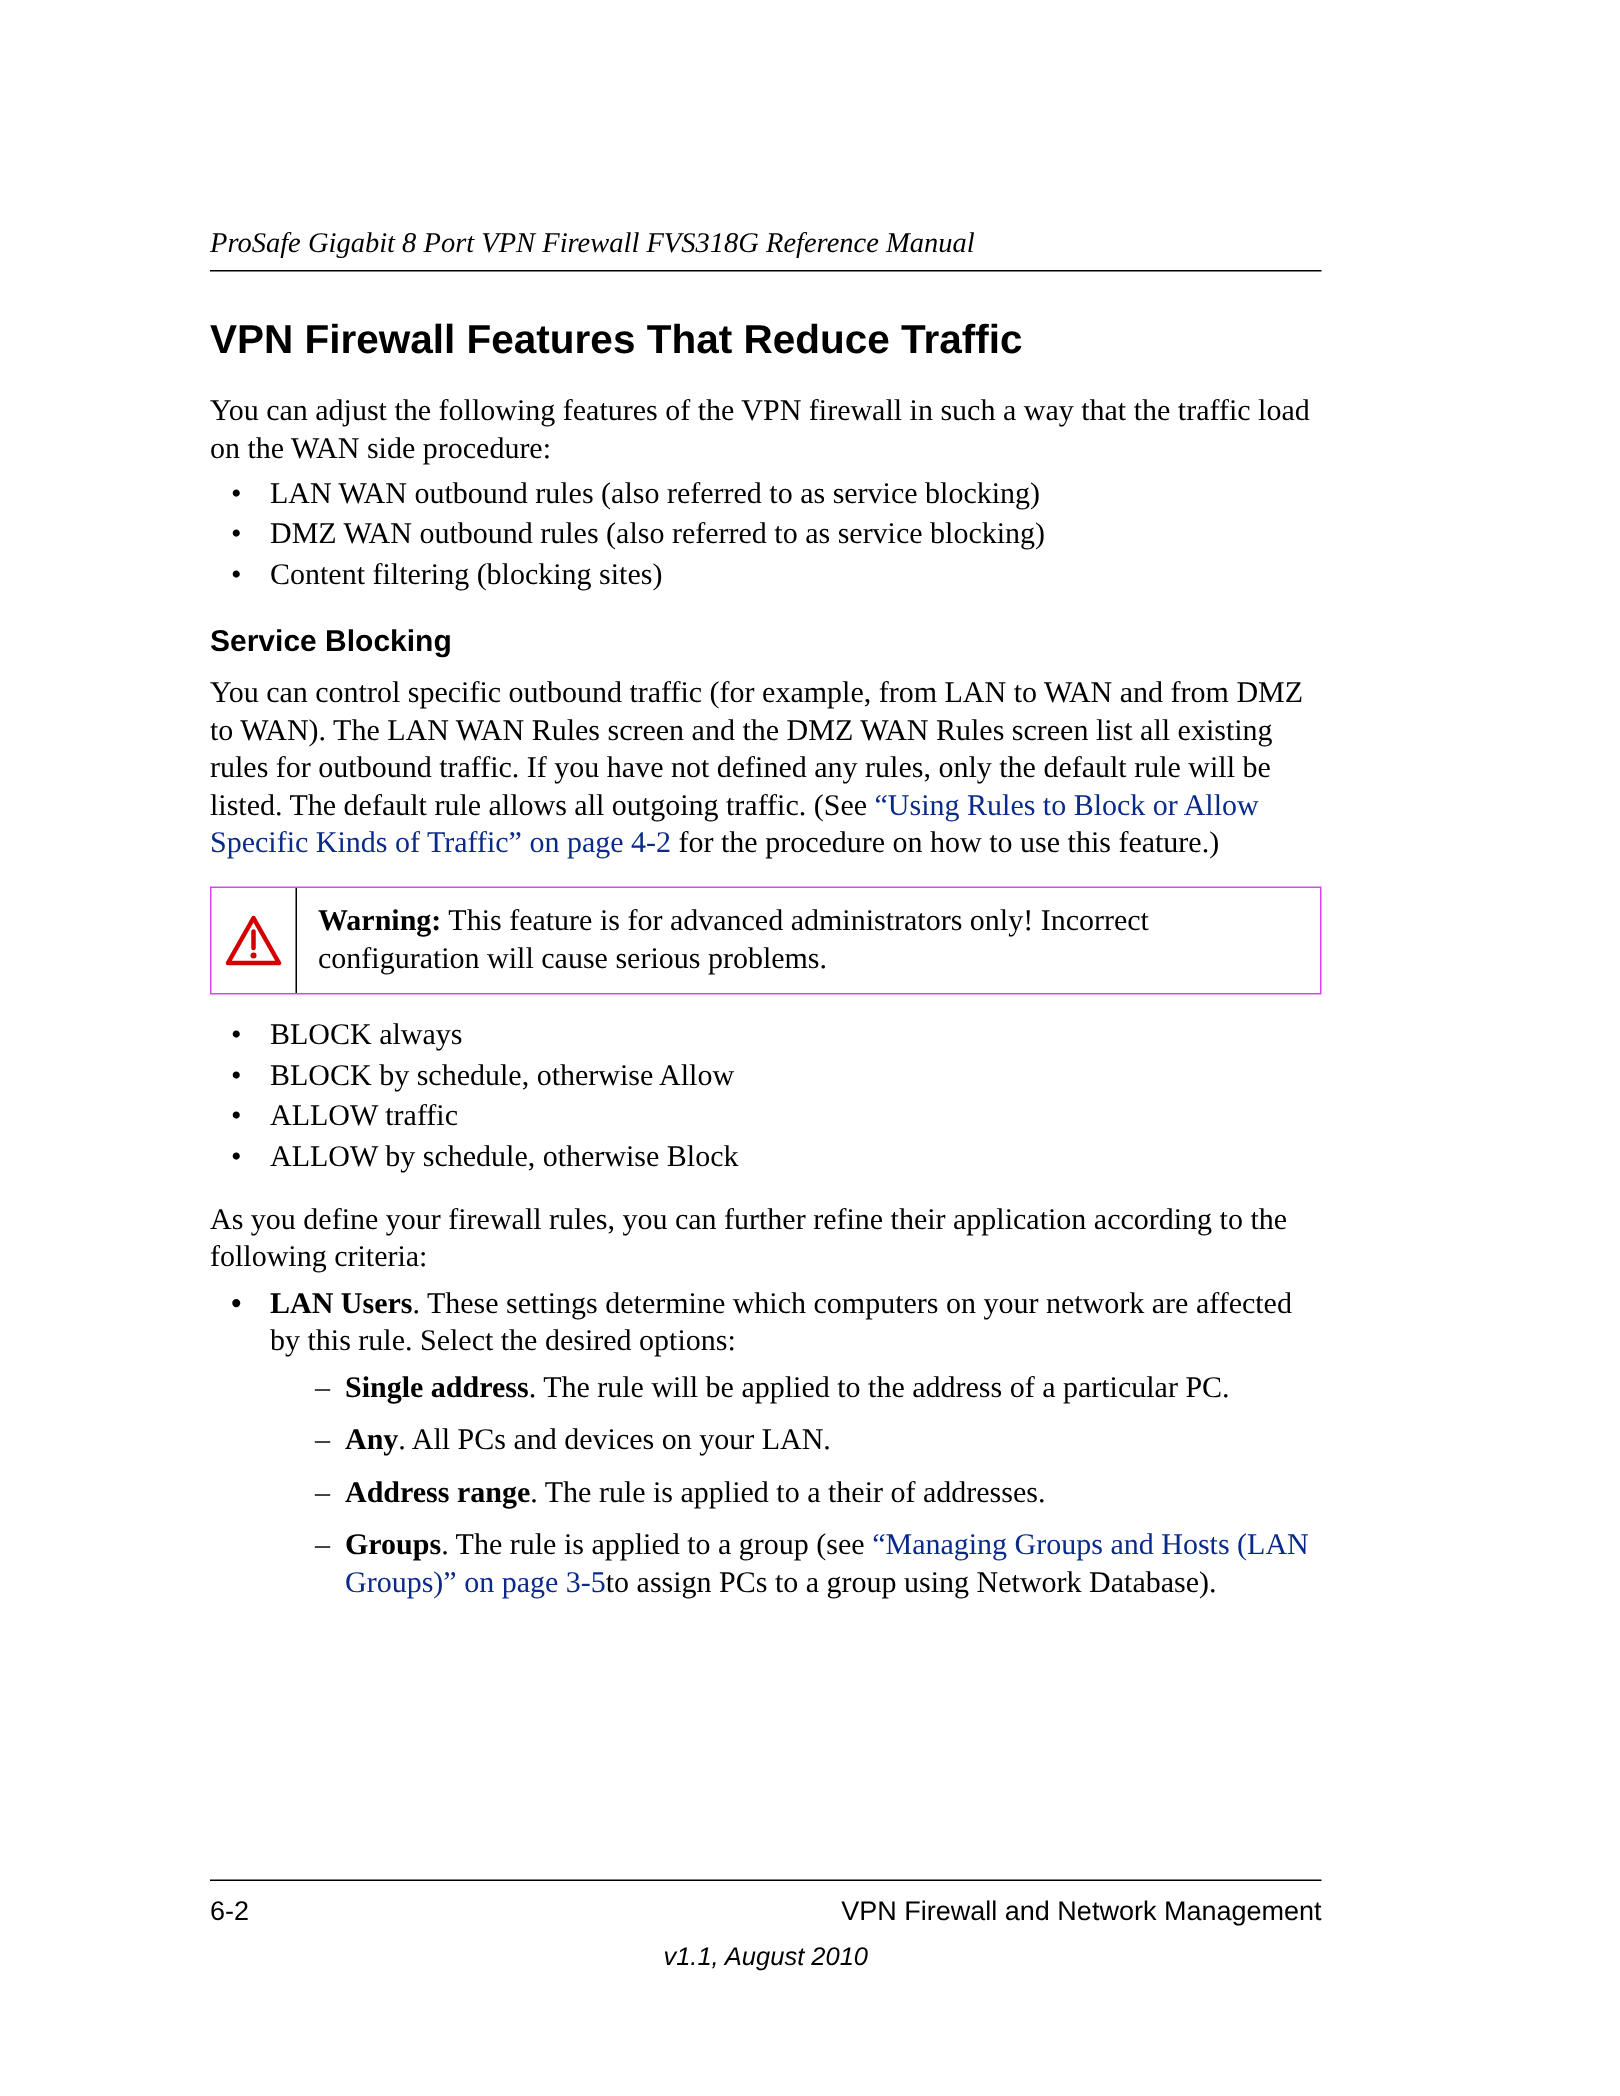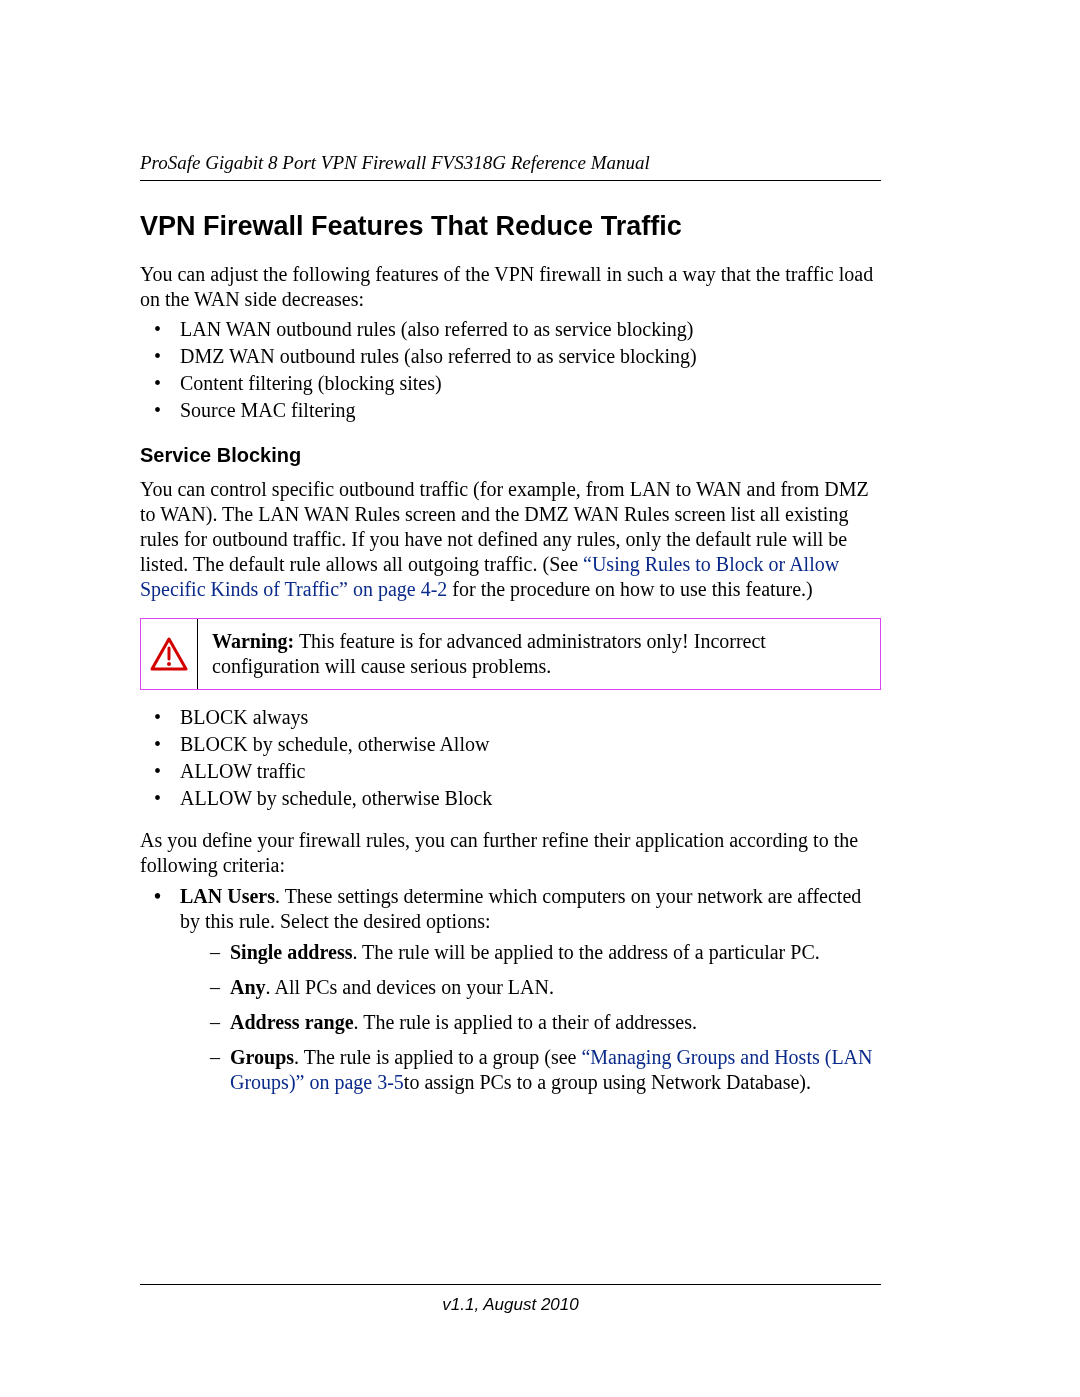--- a/index.html
+++ b/index.html
@@ -164,27 +164,26 @@
 </head>
 <body>
 
 <div class="page">
 
   <div class="running-head">ProSafe Gigabit 8 Port VPN Firewall FVS318G Reference Manual</div>
   <hr class="head-rule">
 
   <h1 class="section-title">VPN Firewall Features That Reduce Traffic</h1>
 
-  <p class="body">You can adjust the following features of the VPN firewall in such a way that the traffic load on the WAN side decreases:</p>
+  <p class="body">You can adjust the following features of the VPN firewall in such a way that the traffic load on the WAN side procedure:</p>
 
   <ul class="bullets">
     <li>LAN WAN outbound rules (also referred to as service blocking)</li>
     <li>DMZ WAN outbound rules (also referred to as service blocking)</li>
     <li>Content filtering (blocking sites)</li>
-    <li>Source MAC filtering</li>
   </ul>
 
   <h2 class="subsection">Service Blocking</h2>
 
   <p class="body">
     <span>You can control specific outbound traffic (for example, from LAN to WAN and from DMZ to WAN). The LAN WAN Rules screen and the DMZ WAN Rules screen list all existing rules for outbound traffic. If you have not defined any rules, only the default rule will be listed. The default rule allows all outgoing traffic. (See </span><a href="#" class="xref">“Using Rules to Block or Allow Specific Kinds of Traffic” on page 4-2</a><span> for the procedure on how to use this feature.)</span>
   </p>
 
   <div class="warning-box">
     <div class="warning-icon-cell">
@@ -225,16 +224,20 @@
         </li>
         <li>
           <span class="bold">Groups</span><span>. The rule is applied to a group (see </span><a href="#" class="xref">“Managing Groups and Hosts (LAN Groups)” on page 3-5</a><span>to assign PCs to a group using Network Database).</span>
         </li>
       </ul>
     </li>
   </ul>
 
   <div class="footer">
     <hr class="foot-rule">
+    <div class="foot-row">
+      <span>6-2</span>
+      <span>VPN Firewall and Network Management</span>
+    </div>
     <div class="foot-version">v1.1, August 2010</div>
   </div>
 
 </div>
 
 </body></html>

